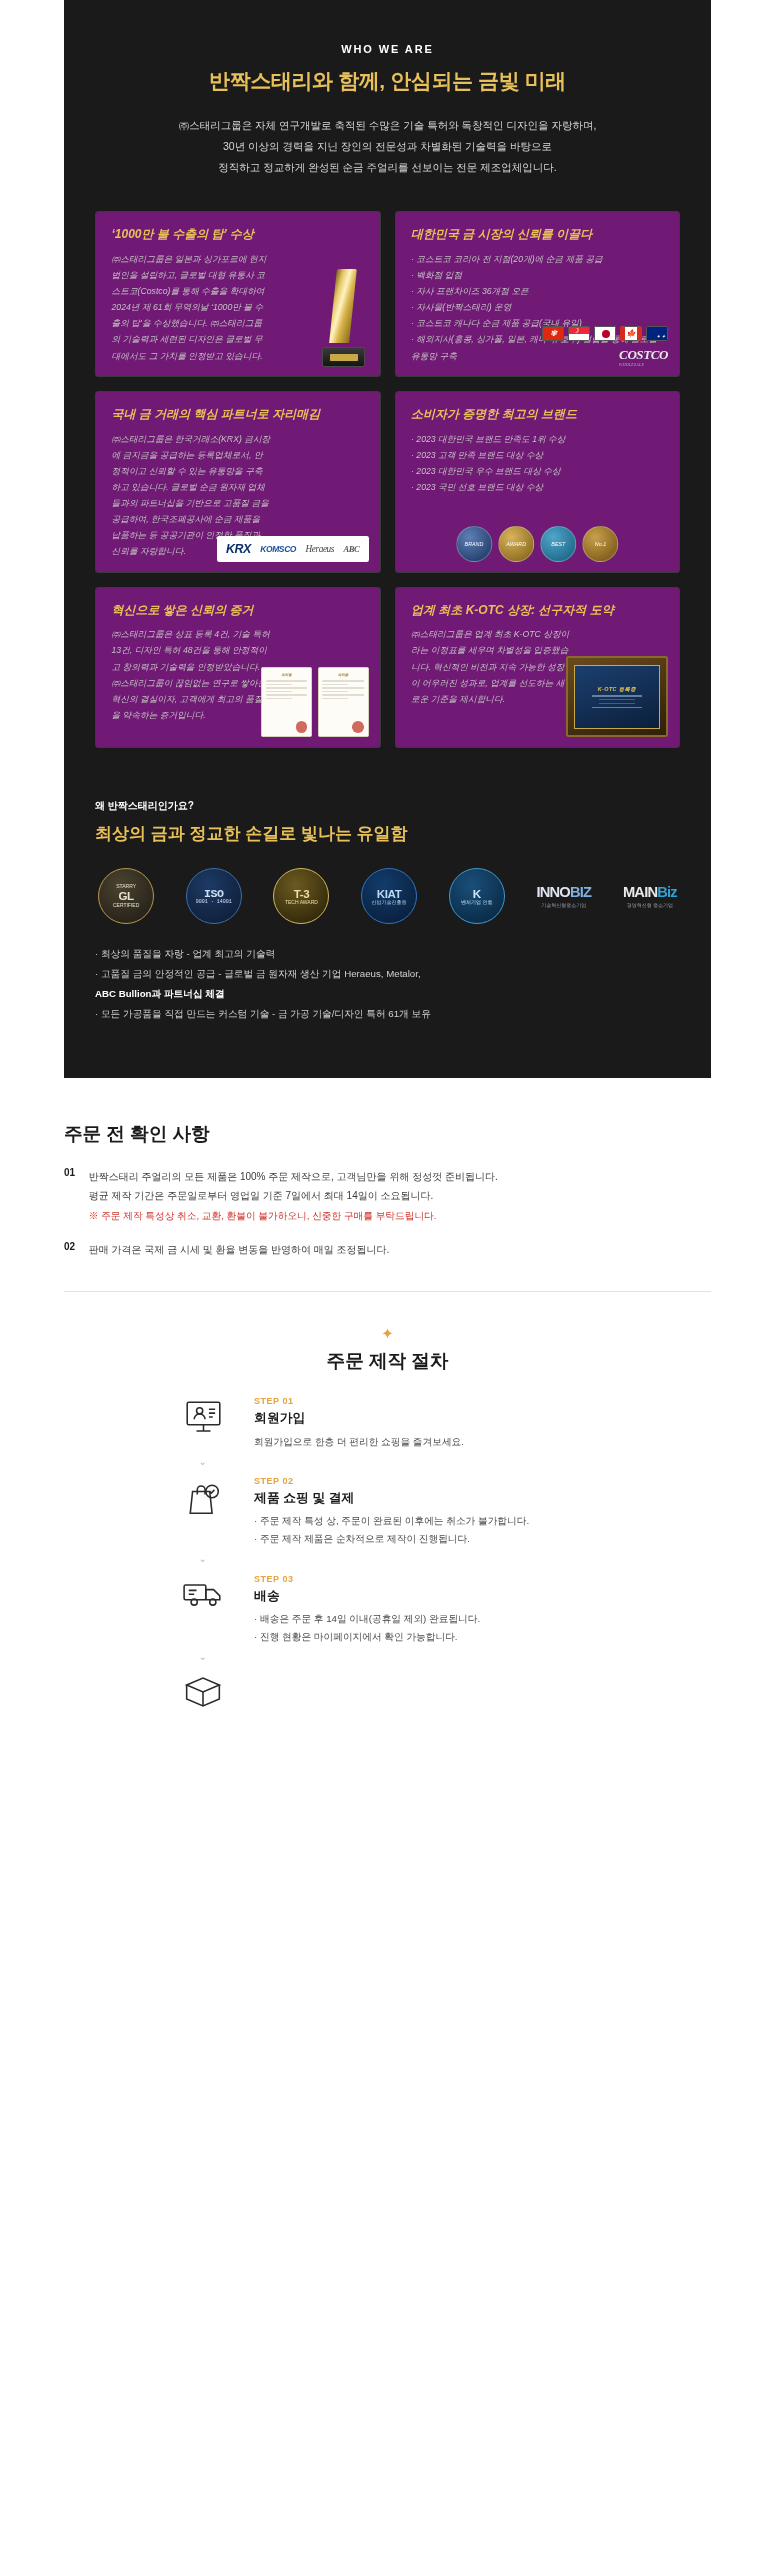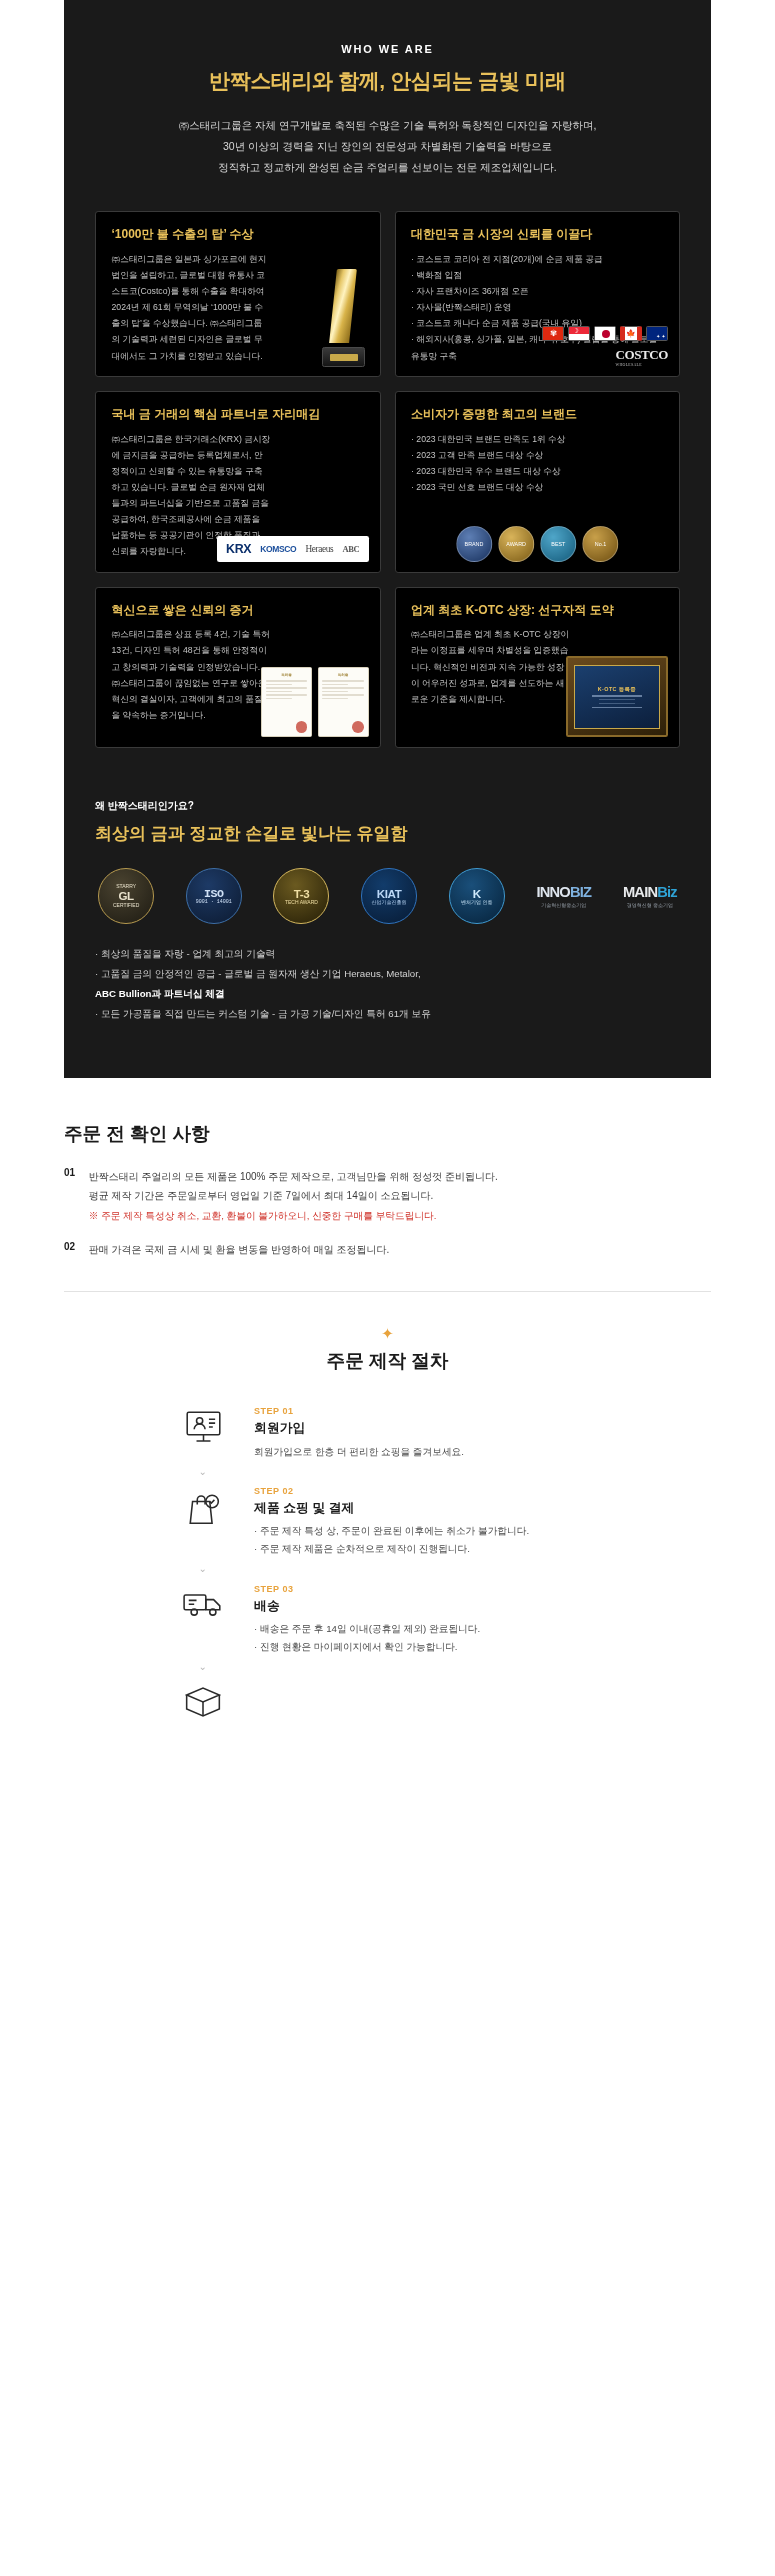--- a/index.html
+++ b/index.html
@@ -43,26 +43,27 @@
   
   .cards {
     display: grid;
     grid-template-columns: 1fr 1fr;
     gap: 14px;
     max-width: 650px;
     margin: 33px auto 0;
     text-align: left;
   }
   .card {
-    background: #000000;
+    background: #701a75;
     border: 0.8px solid #3a3a3a;
     border-radius: 3.1px;
     padding: 14px 15.5px 12.4px;
     position: relative;
     min-height: 161px;
+    font-style: italic;
   }
   .card-title {
     font-size: 12px;
     font-weight: 700;
     color: #e8c05a;
     margin-bottom: 7.8px;
     line-height: 1.4;
   }
   .card-body {
     font-size: 8.7px;
@@ -214,21 +215,21 @@
   .sec-title { font-size:18.6px; font-weight:700; color:#1b1b1b; margin-bottom:20px; }
   .note-row { display:flex; gap:9.3px; margin-bottom:14px; align-items:flex-start; }
   .note-num { font-size:10px; font-weight:800; color:#1b1b1b; padding-top:0.8px; min-width:15.5px; }
   .note-body { font-size:10px; line-height:1.95; color:#3a3a3a; }
   .note-warn { color:#d0342c; font-size:9.7px; display:block; margin-top:1.6px; }
   .hr { height:0.8px; background:#e2e2e2; margin:31px 0 0; }
 
   
   .steps-wrap { padding:34px 0 40px; text-align:center; }
   .spark { color:#e8a33d; font-size:15.5px; margin-bottom:4.7px; }
-  .steps-title { font-size:18.6px; font-weight:700; color:#1b1b1b; margin-bottom:26px; }
+  .steps-title { font-size:18.6px; font-weight:700; color:#1b1b1b; margin-bottom:16px; }
   .steps { max-width:434px; margin:0 auto; text-align:left; }
   .step { display:flex; gap:18.6px; align-items:flex-start; padding:6.2px 0 3.1px; }
   .step-icon { width:65px; min-width:65px; display:flex; justify-content:center; padding-top:3.1px; }
   .step-label { font-size:9px; font-weight:800; color:#e8a33d; letter-spacing:0.5px; margin-bottom:3.9px; }
   .step-name { font-size:12.8px; font-weight:700; color:#1b1b1b; margin-bottom:5.4px; }
   .step-desc { font-size:9.7px; line-height:1.85; color:#4a4a4a; }
   .chev { text-align:left; padding-left:28px; color:#b9b9b9; font-size:10px; line-height:1; margin:3.1px 0 3.1px;}
   svg { display:block; }
 </style>
 </head>

